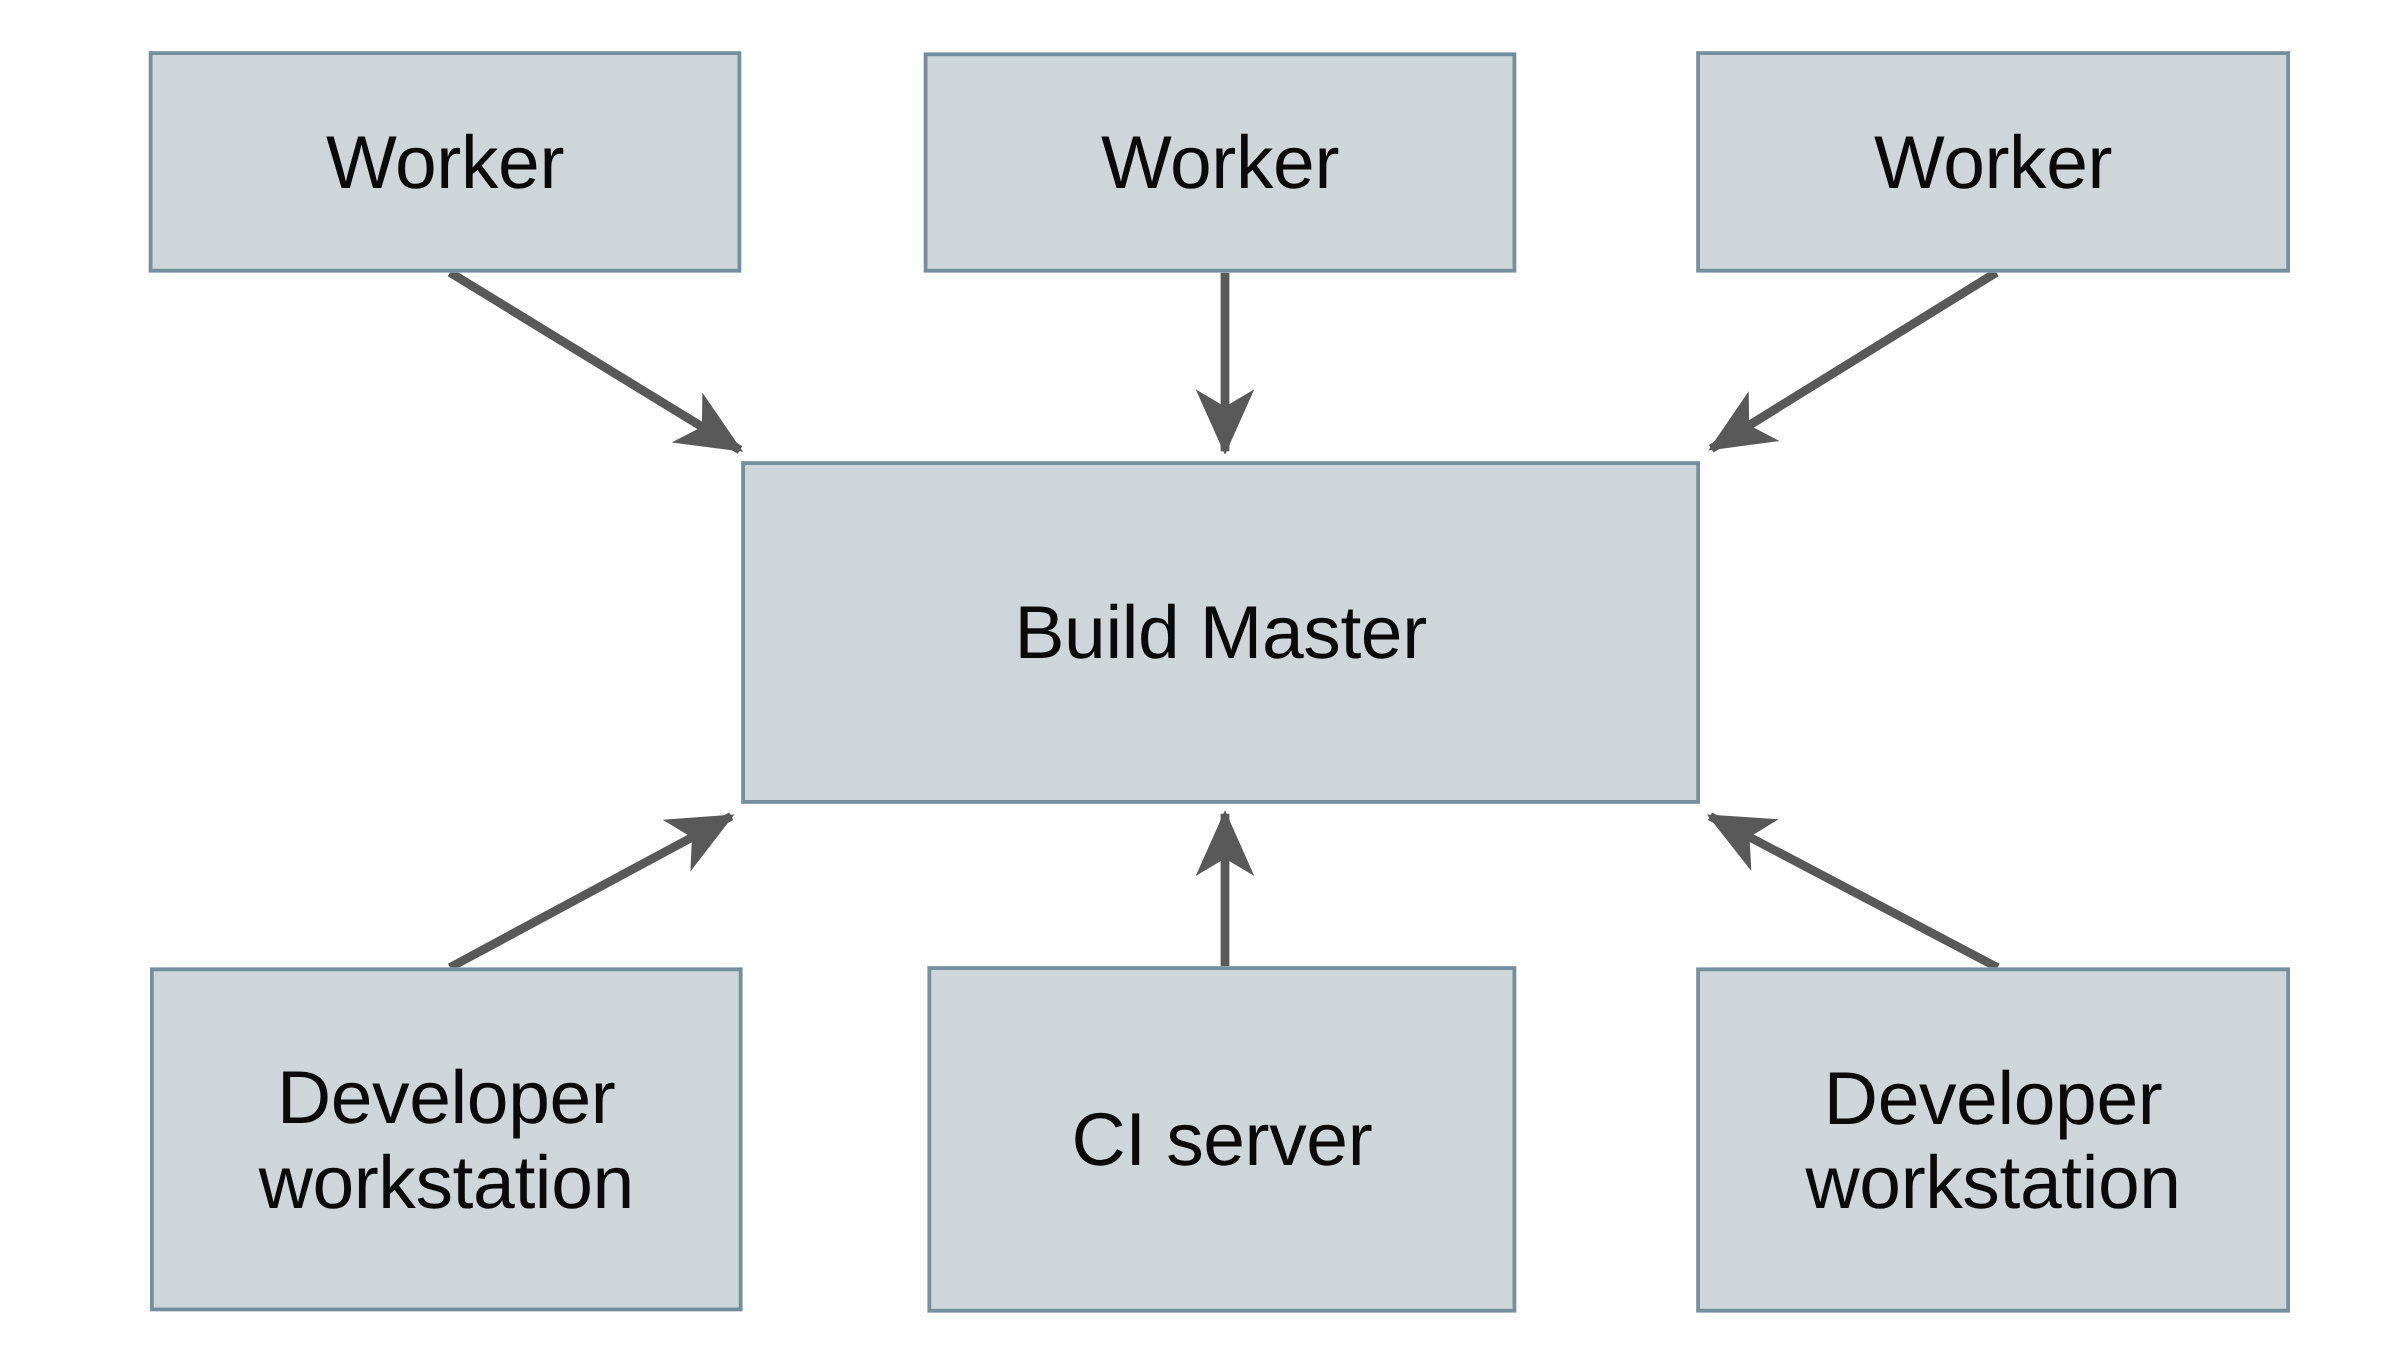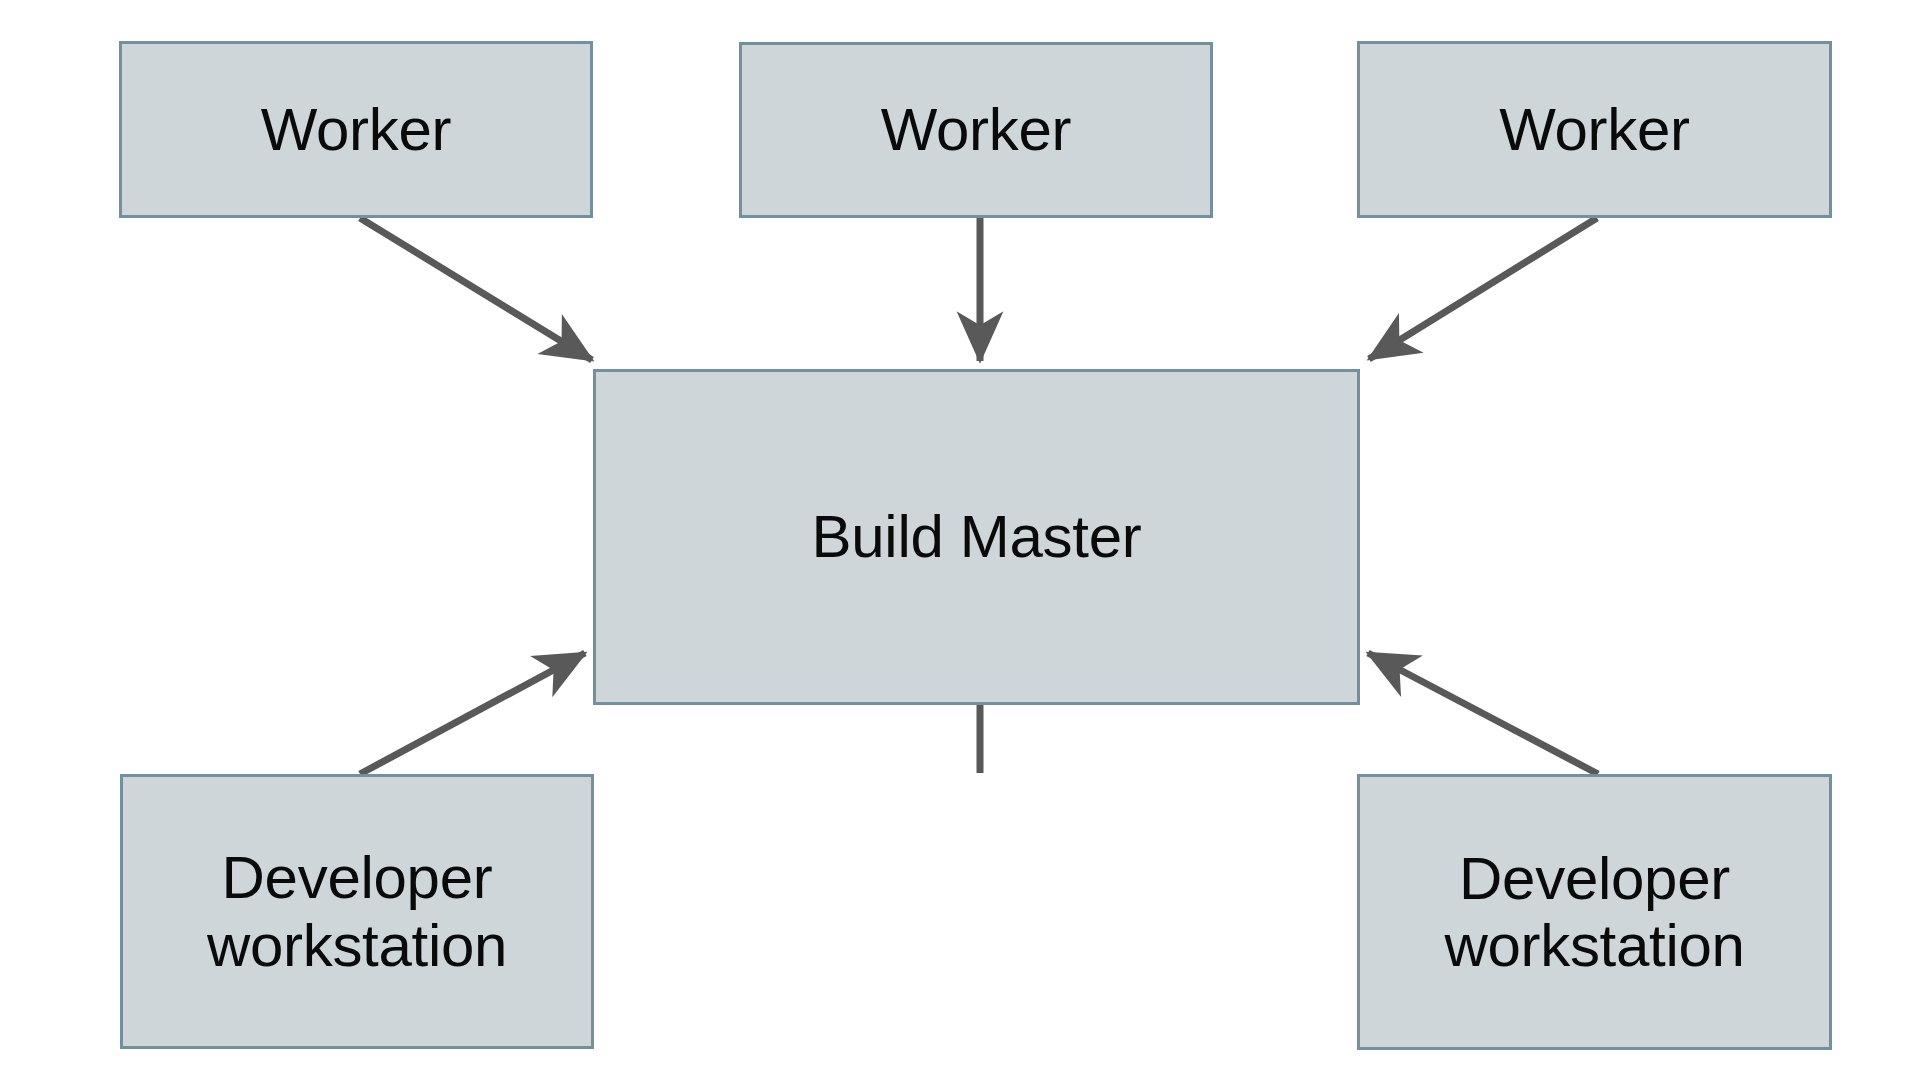--- a/index.html
+++ b/index.html
@@ -48,21 +48,21 @@
     width: 100%;
     padding: 0 24px;
     box-sizing: border-box;
     white-space: pre-line;
   }
   
   #node-worker-1 { left: 119px;  top: 41px;  width: 474px; height: 177px; font-size: 60px; }
   #node-worker-2 { left: 739px;  top: 42px;  width: 474px; height: 176px; font-size: 60px; }
   #node-worker-3 { left: 1357px; top: 41px;  width: 475px; height: 177px; font-size: 60px; }
   
-  #node-build-master { left: 593px; top: 369px; width: 767px; height: 336px; font-size: 60px; }
+  #node-build-master { left: 593px; top: 369px; width: 767px; height: 274px; font-size: 60px; }
   
   #node-dev-workstation-left  { left: 120px;  top: 774px; width: 474px; height: 275px; font-size: 60px; }
   #node-ci-server             { left: 742px;  top: 773px; width: 471px; height: 277px; font-size: 60px; }
   #node-dev-workstation-right { left: 1357px; top: 774px; width: 475px; height: 276px; font-size: 60px; }
 </style>
 </head>
 <body>
 
 <div id="diagram-canvas">
 
@@ -112,19 +112,22 @@
 
   <div class="node" id="node-build-master">
     <span class="node-label">Build Master</span>
   </div>
 
   <div class="node" id="node-dev-workstation-left">
     <span class="node-label">Developer
 workstation</span>
   </div>
 
+  <div class="node" id="node-ci-server">
+    <span class="node-label">CI server</span>
+  </div>
 
   <div class="node" id="node-dev-workstation-right">
     <span class="node-label">Developer
 workstation</span>
   </div>
 
 </div>
 
 </body></html>

